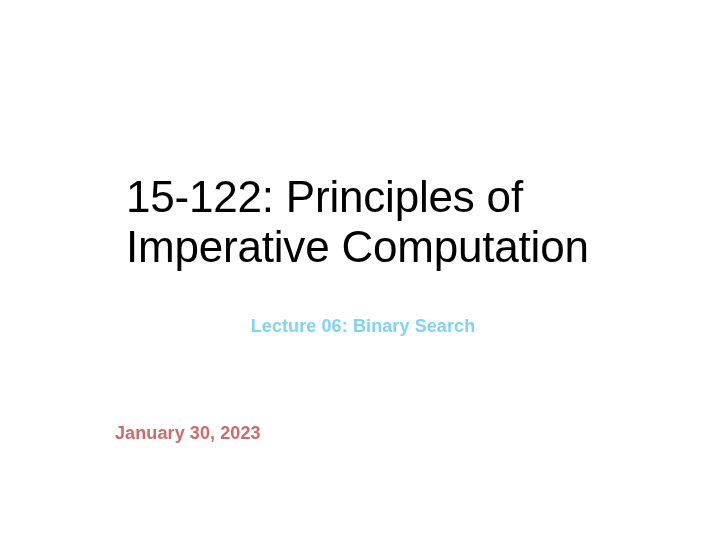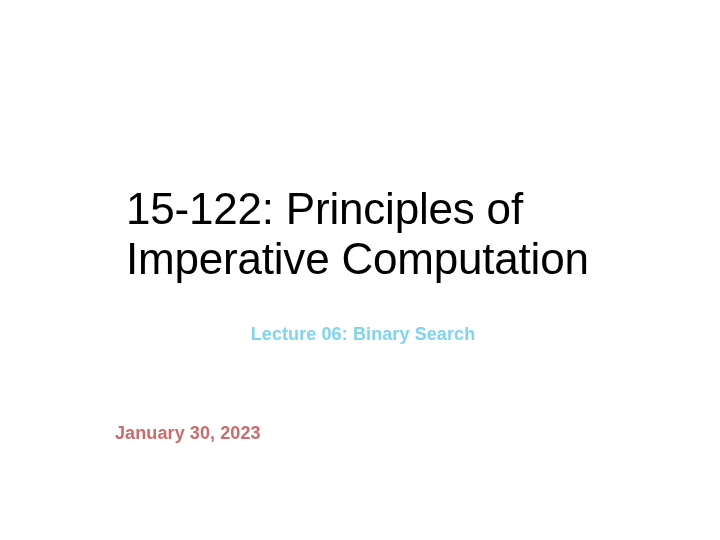--- a/index.html
+++ b/index.html
@@ -18,40 +18,39 @@
     width: 720px;
     height: 540px;
     background: #ffffff;
   }
   .title-block {
     position: absolute;
     left: 126px;
     top: 172px;
     width: 470px;
     text-align: left;
-    margin-top: 12px;
   }
   .slide-title {
     margin: 0;
     font-size: 44px;
     line-height: 50px;
     font-weight: normal;
     color: #000000;
     letter-spacing: -0.2px;
     white-space: pre-line;
   }
   .subtitle-block {
     position: absolute;
     left: 113px;
     top: 306px;
     width: 500px;
     text-align: center;
   }
   .slide-subtitle {
-    margin: 16px;
+    margin: 8px;
     font-size: 18px;
     line-height: 24px;
     font-weight: bold;
     color: #7fd4f2;
     letter-spacing: 0.1px;
   }
   .date-block {
     position: absolute;
     left: 115px;
     top: 421px;

